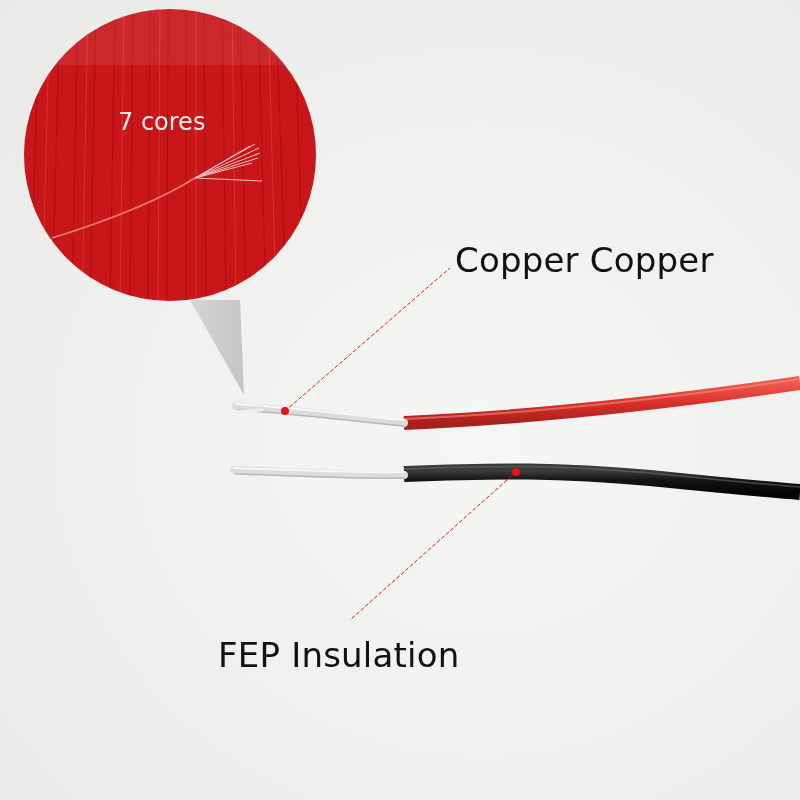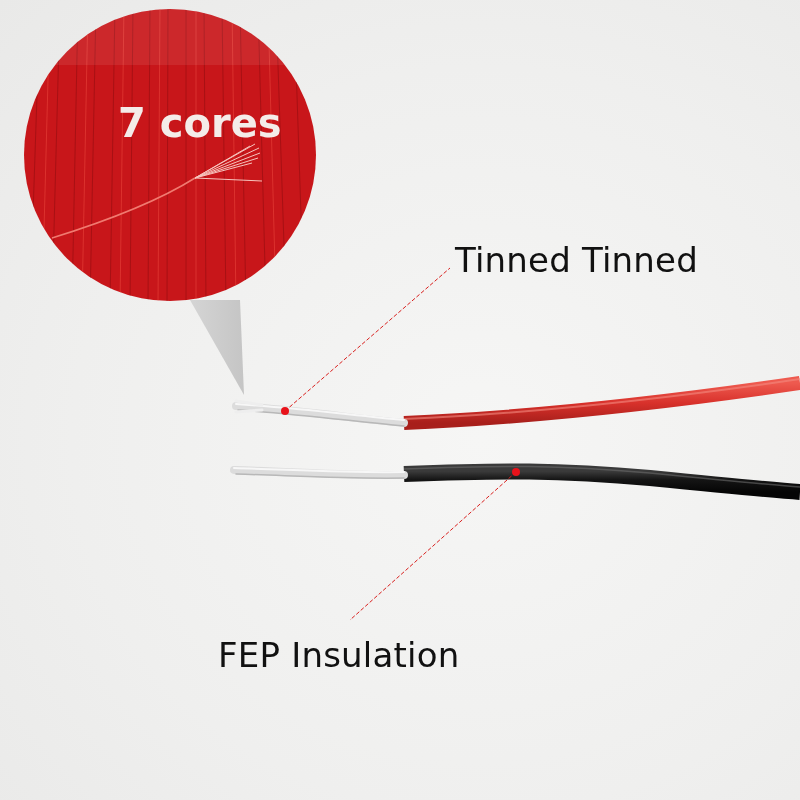--- a/index.html
+++ b/index.html
@@ -2,21 +2,21 @@
 <html><head>
   <meta charset="utf-8">
   <style>
     html, body { margin: 0; padding: 0; }
     body { width: 800px; height: 800px; overflow: hidden; background: #f1f1f0; position: relative; font-family: "DejaVu Sans", sans-serif; }
     .bg { position: absolute; inset: 0; background: radial-gradient(ellipse at 60% 55%, #f6f6f5 0%, #efefee 60%, #e9e9e8 100%); }
     svg.scene { position: absolute; left: 0; top: 0; }
     .label { position: absolute; color: #111; font-size: 34px; white-space: nowrap; letter-spacing: 0.2px; }
     .label-tinned { left: 455px; top: 240px; }
     .label-fep { left: 218px; top: 635px; }
-    .label-cores { position: absolute; left: 118px; top: 100px; font-size: 40px; color: #f4ece9; white-space: nowrap; font-weight: bold; }
+    .label-cores { position: absolute; left: 118px; top: 108px; font-size: 24px; color: #f4ece9; white-space: nowrap; }
   </style>
 </head>
 <body>
 
 <div class="bg"></div>
 
 <svg class="scene" width="800" height="800" viewBox="0 0 800 800">
   <defs>
     <clipPath id="circ">
         <circle cx="170" cy="155" r="146"></circle>
@@ -108,14 +108,14 @@
     <line x1="285" y1="411" x2="450" y2="268" stroke="#d9201e" stroke-width="1" stroke-dasharray="4,2"></line>
     <circle cx="285" cy="411" r="4" fill="#e8121a"></circle>
   </g>
   <g>
     <line x1="516" y1="472" x2="350" y2="620" stroke="#d9201e" stroke-width="1" stroke-dasharray="4,2"></line>
     <circle cx="516" cy="472" r="4" fill="#e8121a"></circle>
   </g>
 </svg>
 
 <div class="label-cores">7 cores</div>
-<div class="label label-tinned">Tinned Tinned</div>
+<div class="label label-tinned">Copper Copper</div>
 <div class="label label-fep">FEP Insulation</div>
 
 </body></html>

